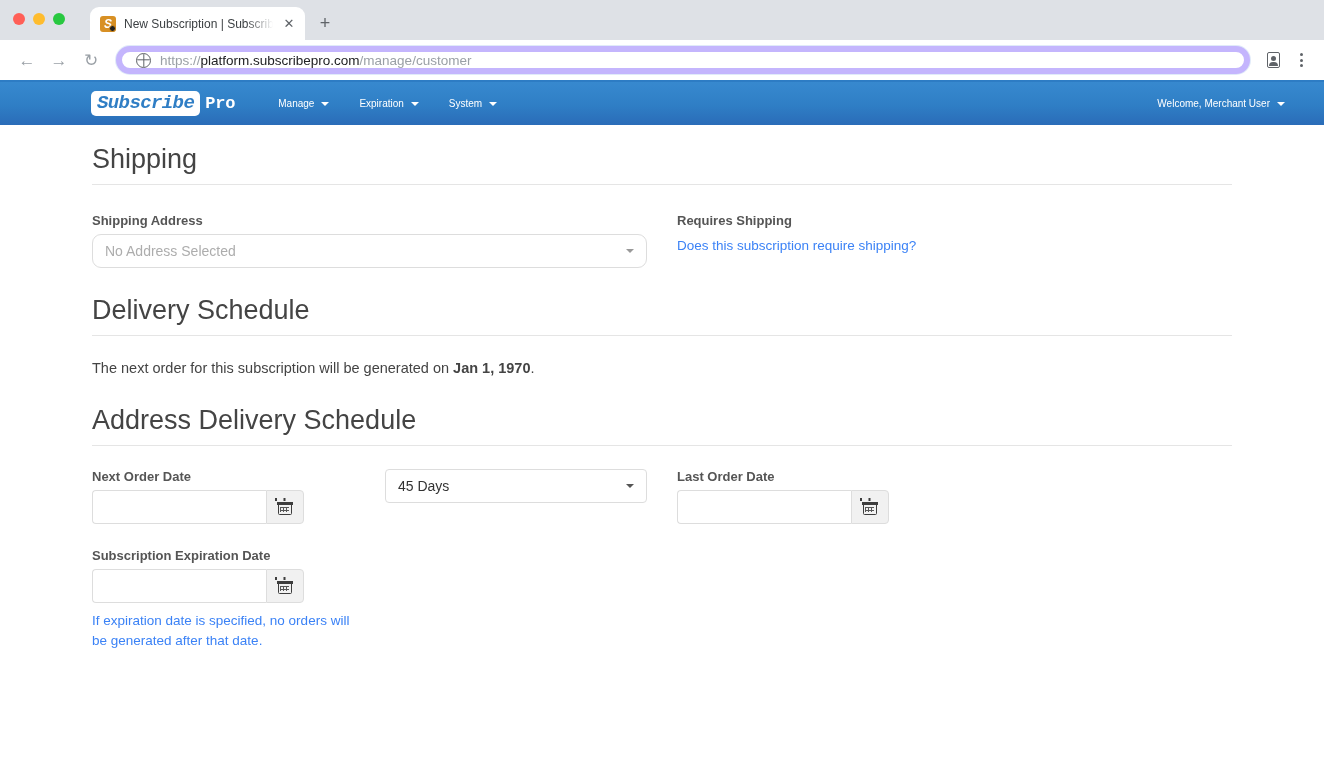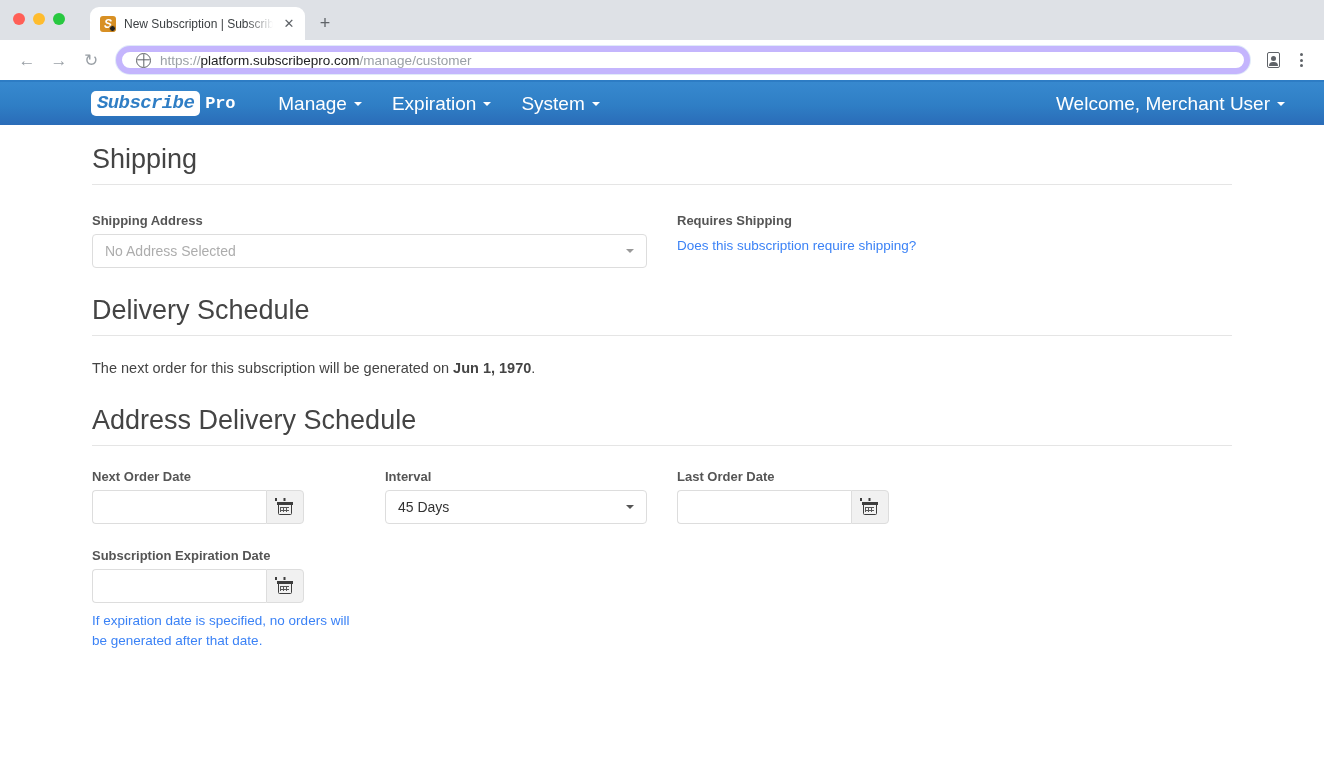--- a/index.html
+++ b/index.html
@@ -134,21 +134,21 @@
     background: #ffffff; border-radius: 5px;
     padding: 1px 6px 2px 6px;
     color: #2f7ec5; font-size: 19px; font-weight: bold;
     font-style: italic; letter-spacing: -0.6px; line-height: 1.18;
   }
   .logo-pro {
     color: #ffffff; font-size: 17px; font-weight: bold; letter-spacing: -0.2px;
   }
   .nav-items { display: flex; align-items: center; margin-left: 28px; }
   .nav-item {
-    color: #ffffff; font-size: 19px;
+    color: #ffffff; font-size: 10px;
     padding: 0 15px; height: 43px;
     display: flex; align-items: center; gap: 7px;
   }
   .caret {
     width: 0; height: 0;
     border-left: 4px solid transparent; border-right: 4px solid transparent;
     border-top: 4px solid #ffffff; display: inline-block;
   }
   .caret-dark { border-top-color: #555; }
   .caret-grey { border-top-color: #999; }
@@ -168,21 +168,21 @@
     margin-bottom: 6px;
   }
   .help-text { font-size: 13.5px; color: #3b82f6; line-height: 1.45; }
 
   .sel {
     height: 34px; border: 1px solid #dddddd; border-radius: 4px;
     background: #ffffff; display: flex; align-items: center;
     padding: 0 12px; font-size: 14px; color: #333333;
     justify-content: space-between;
   }
-  .sel.placeholder { color: #adadad; }
+  .sel.placeholder { color: #adadad; border-radius: 9px; }
 
   .input-group { display: flex; height: 34px; width: 212px; }
   .input-group .txt {
     flex: 1 1 auto; border: 1px solid #dddddd; border-right: none;
     border-radius: 4px 0 0 4px; background: #ffffff;
   }
   .input-group .addon {
     width: 38px; border: 1px solid #dddddd; border-radius: 0 4px 4px 0;
     background: #f1f1f1; display: flex; align-items: center; justify-content: center;
   }
@@ -304,42 +304,41 @@
       <div>
         <div class="field-label">Requires Shipping</div>
         <div class="help-text" style="margin-top:8px;">Does this subscription require shipping?</div>
       </div>
     </div>
 
     <div style="padding-top:27px;">
       <div class="section-title">Delivery Schedule</div>
     </div>
     <div style="margin-top:24px; font-size:14.5px; color:#444;">
-      <span>The next order for this subscription will be generated on </span><b>Jun 1, 1970</b><span>.</span>
+      <span>The next order for this subscription will be generated on </span><b>Jan 1, 1970</b><span>.</span>
     </div>
 
     <div style="padding-top:29px;">
       <div class="section-title">Address Delivery Schedule</div>
     </div>
 
     <div style="display:flex; margin-top:23px;">
       <div style="width:293px;">
         <div class="field-label">Next Order Date</div>
         <div class="input-group">
           <div class="txt"></div>
           <div class="addon">
             <span class="cal-icon">
                 <span class="cal-dots"></span>
               </span>
           </div>
         </div>
       </div>
 
       <div style="width:292px;">
-        <div class="field-label">Interval</div>
         <div class="sel" style="width:262px;">
           <span>45 Days</span>
           <span class="caret caret-dark"></span>
         </div>
       </div>
 
       <div>
         <div class="field-label">Last Order Date</div>
         <div class="input-group">
           <div class="txt"></div>

